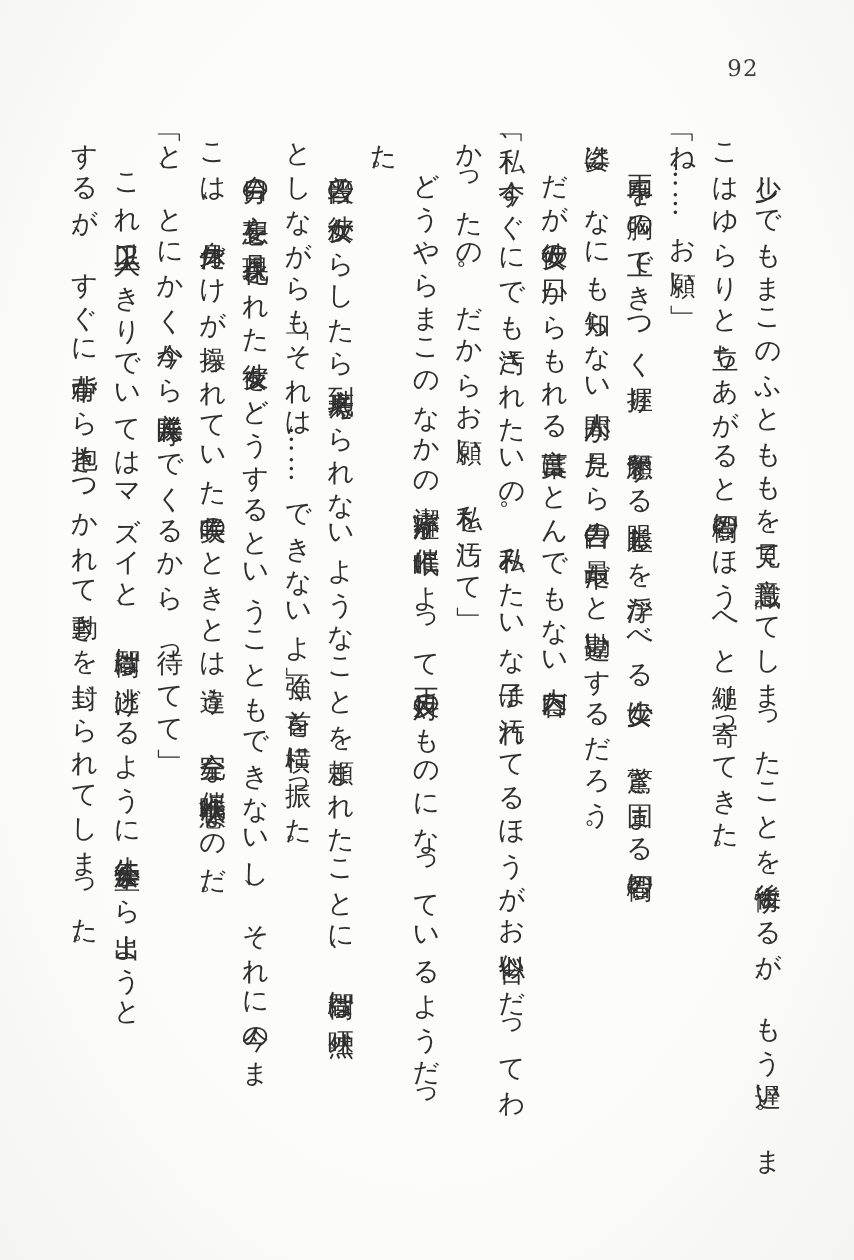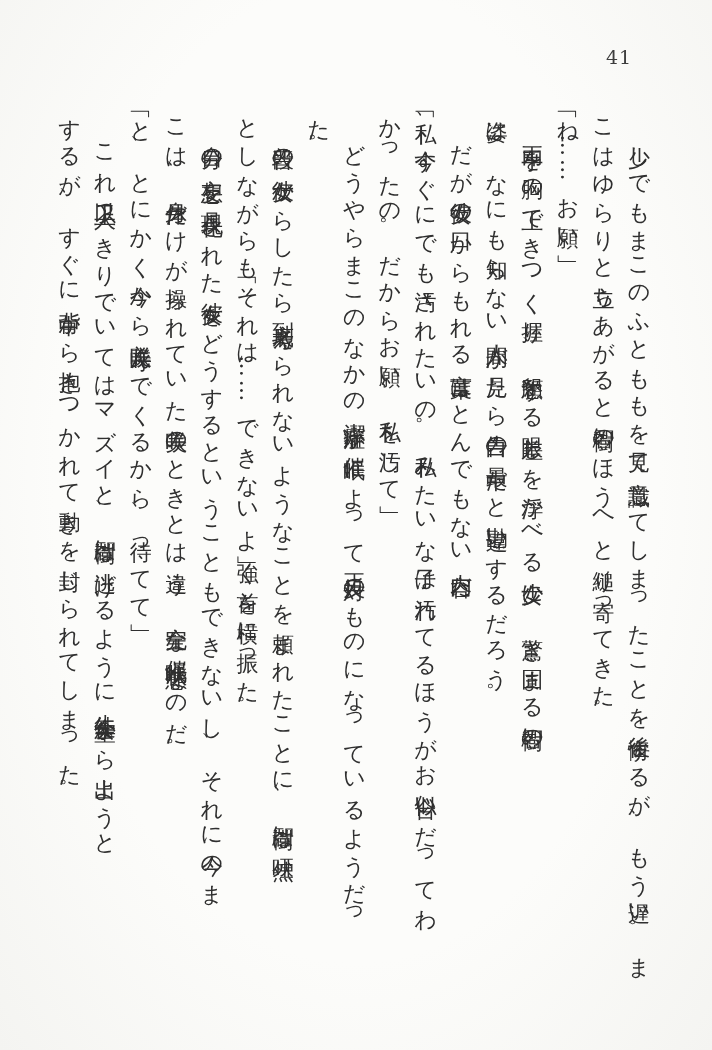--- a/index.html
+++ b/index.html
@@ -47,21 +47,21 @@
   }
   .text-block .line.ind {
     text-indent: 24.5px;
   }
 </style>
 </head>
 <body>
 
 <div class="page">
 
-  <div class="page-number">41</div>
+  <div class="page-number">92</div>
 
   <div class="text-block">
     <div class="line ind">少しでもまこのふとももを見て意識してしまったことを後悔するが、もう遅い。ま</div>
     <div class="line">こはゆらりと立ちあがると智樹のほうへと縋り寄ってきた。</div>
     <div class="line">「ね……お願い」</div>
     <div class="line ind">両手を胸の上できつく握り、懇願する眼差しを浮かべる少女に、驚き固まる智樹の</div>
     <div class="line">姿は、なにも知らない人間が見たら告白の最中だと勘違いするだろう。</div>
     <div class="line ind">だが彼女の口からもれる言葉はとんでもない内容だ。</div>
     <div class="line">「私、今すぐにでも汚されたいの。私みたいな子は汚れてるほうがお似合いだってわ</div>
     <div class="line">かったの。だからお願い、私を汚して」</div>

